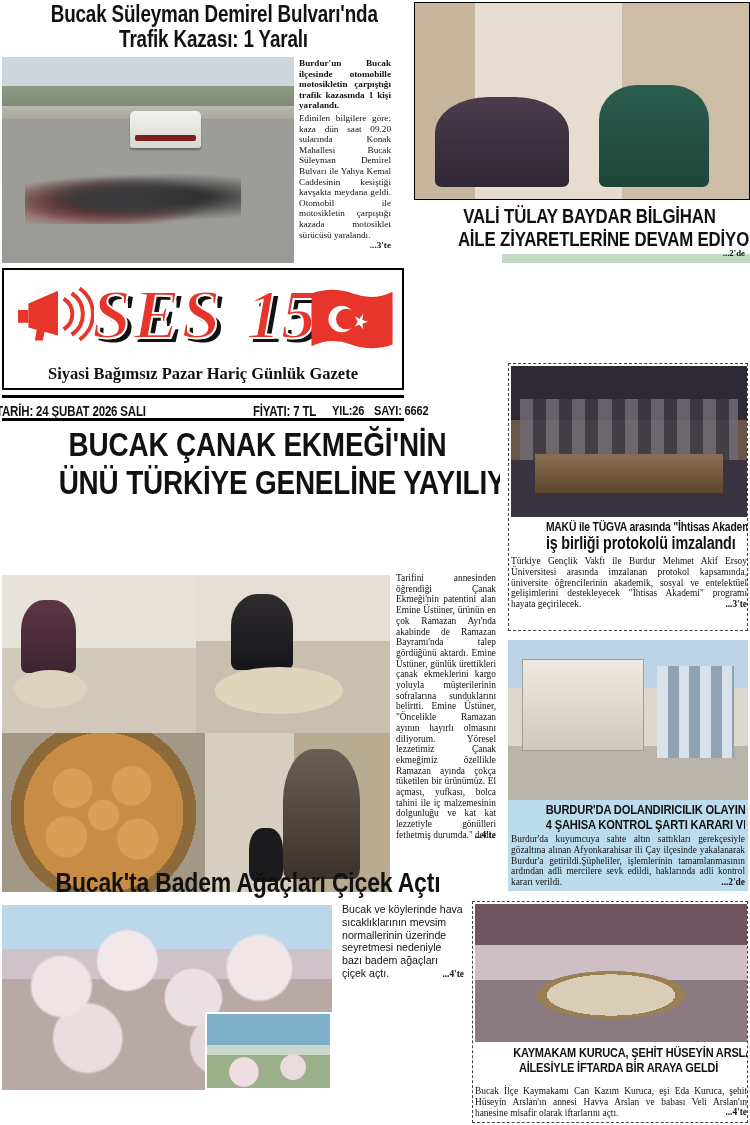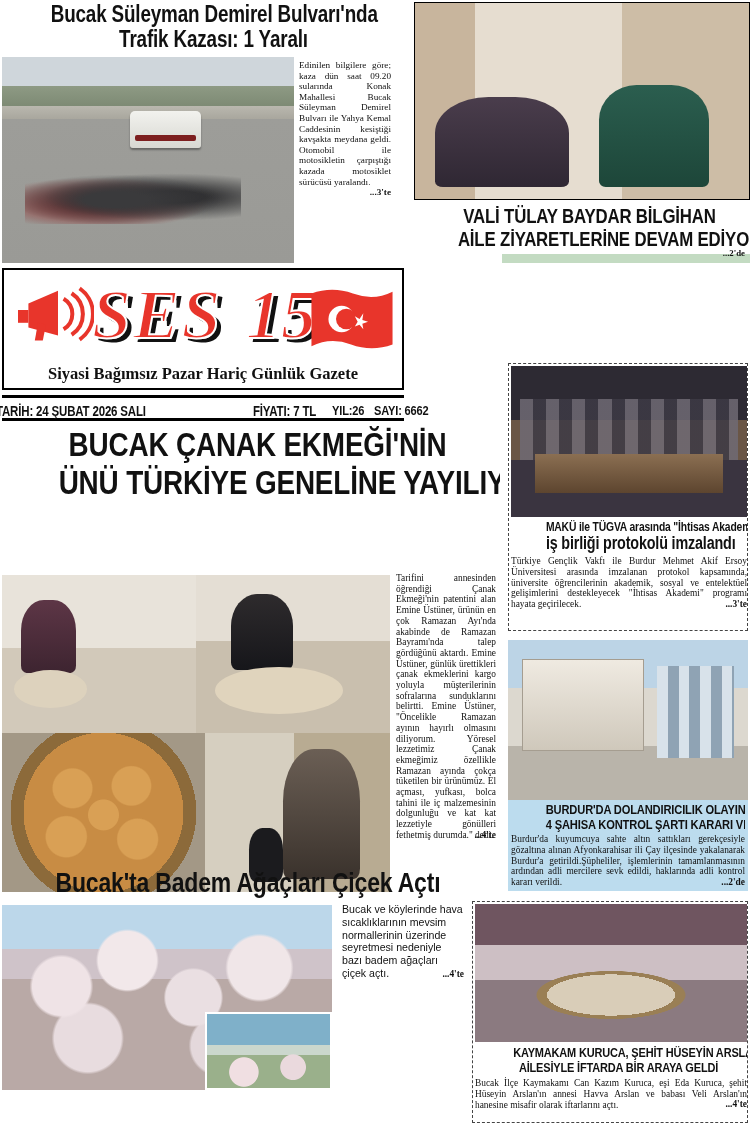--- a/index.html
+++ b/index.html
@@ -102,20 +102,21 @@
     <div class="condwrap" style="width:412px;">
       <div class="cond" style="font-size:23px;line-height:25px;">Bucak Süleyman Demirel Bulvarı'nda</div>
       <div class="cond" style="font-size:23px;line-height:25px;">Trafik Kazası: 1 Yaralı</div>
     </div>
 
     <div class="photo ph-crash" style="position:absolute;left:2px;top:55px;width:292px;height:206px;">
         <div class="car"></div>
       </div>
 
     <div style="position:absolute;left:299px;top:56px;width:92px;">
+      <div class="serif just" style="font-size:9.2px;line-height:10.6px;font-weight:bold;">Burdur'un Bucak ilçesinde otomobille motosikletin çarpıştığı trafik kazasında 1 kişi yaralandı.</div>
       <div class="serif just" style="font-size:9.2px;line-height:10.6px;margin-top:2px;">Edinilen bilgilere göre; kaza dün saat 09.20 sularında Konak Mahallesi Bucak Süleyman Demirel Bulvarı ile Yahya Kemal Caddesinin kesiştiği kavşakta meydana geldi. Otomobil ile motosikletin çarpıştığı kazada motosiklet sürücüsü yaralandı.</div>
       <div class="serif" style="font-size:9.2px;line-height:10.6px;text-align:right;font-weight:bold;">...3'te</div>
     </div>
   </div>
 
   <div style="position:absolute;left:414px;top:2px;width:336px;height:360px;">
     <div class="photo ph-visit" style="width:336px;height:198px;border:1px solid #000;"></div>
 
     <div class="condwrap" style="width:336px;margin-top:4px;">
       <div class="cond" style="font-size:20.5px;line-height:23px;">VALİ TÜLAY BAYDAR BİLGİHAN</div>
@@ -224,17 +225,17 @@
       <div class="serif" style="font-size:9.4px;text-align:right;font-weight:bold;margin-top:-11px;">...4'te</div>
     </div>
   </div>
 
   <div style="position:absolute;left:472px;top:901px;width:276px;height:222px;border:1px dashed #444;padding:2px;">
     <div class="photo ph-iftar" style="width:272px;height:138px;"></div>
     <div class="condwrap" style="width:272px;margin-top:3px;">
       <div class="cond" style="font-size:13.4px;line-height:15px;">KAYMAKAM KURUCA, ŞEHİT HÜSEYİN ARSLAN'IN</div>
       <div class="cond" style="font-size:13.4px;line-height:15px;">AİLESİYLE İFTARDA BİR ARAYA GELDİ</div>
     </div>
-    <div class="serif just" style="width:272px;margin-top:3px;font-size:9.4px;line-height:10.8px;">Bucak İlçe Kaymakamı Can Kazım Kuruca, eşi Eda Kuruca, şehit Hüseyin Arslan'ın annesi Havva Arslan ve babası Veli Arslan'ın hanesine misafir olarak iftarlarını açtı.</div>
+    <div class="serif just" style="width:272px;margin-top:11px;font-size:9.4px;line-height:10.8px;">Bucak İlçe Kaymakamı Can Kazım Kuruca, eşi Eda Kuruca, şehit Hüseyin Arslan'ın annesi Havva Arslan ve babası Veli Arslan'ın hanesine misafir olarak iftarlarını açtı.</div>
     <div class="serif" style="width:272px;font-size:9.4px;text-align:right;font-weight:bold;margin-top:-11px;">...4'te</div>
   </div>
 
 </div>
 
 </body></html>

